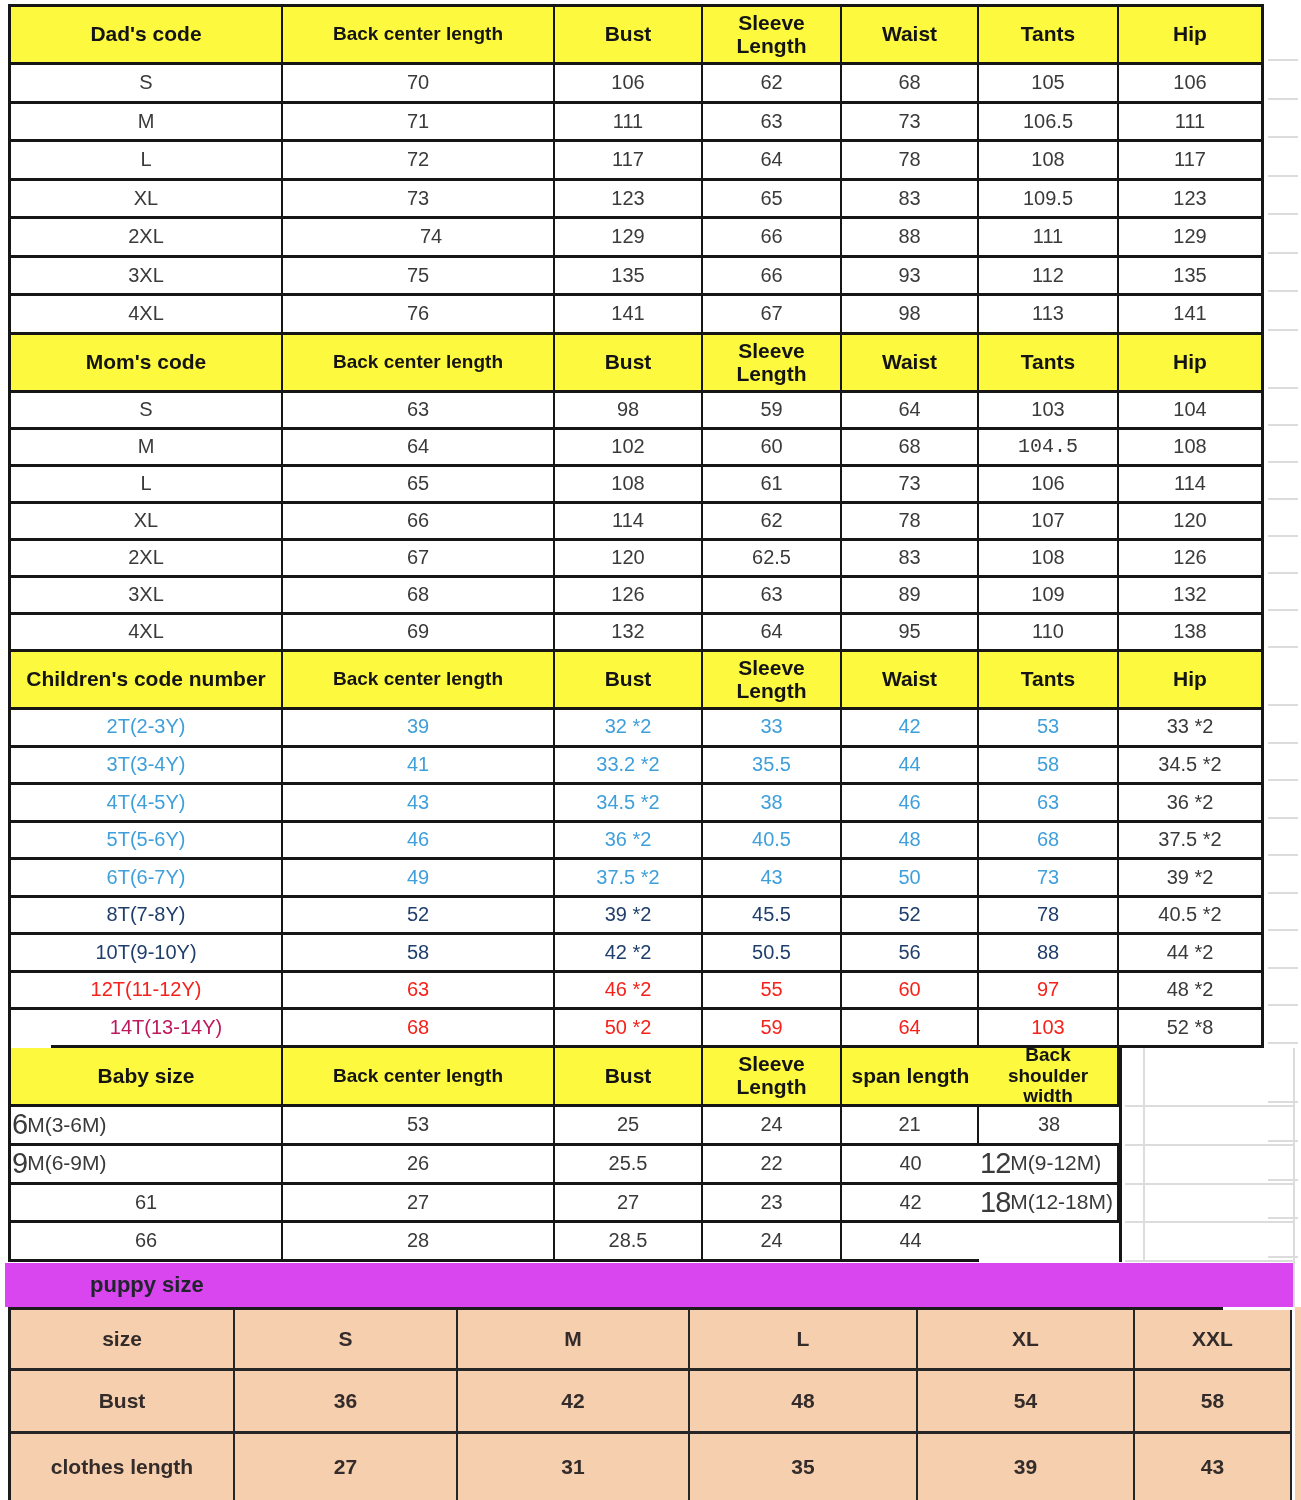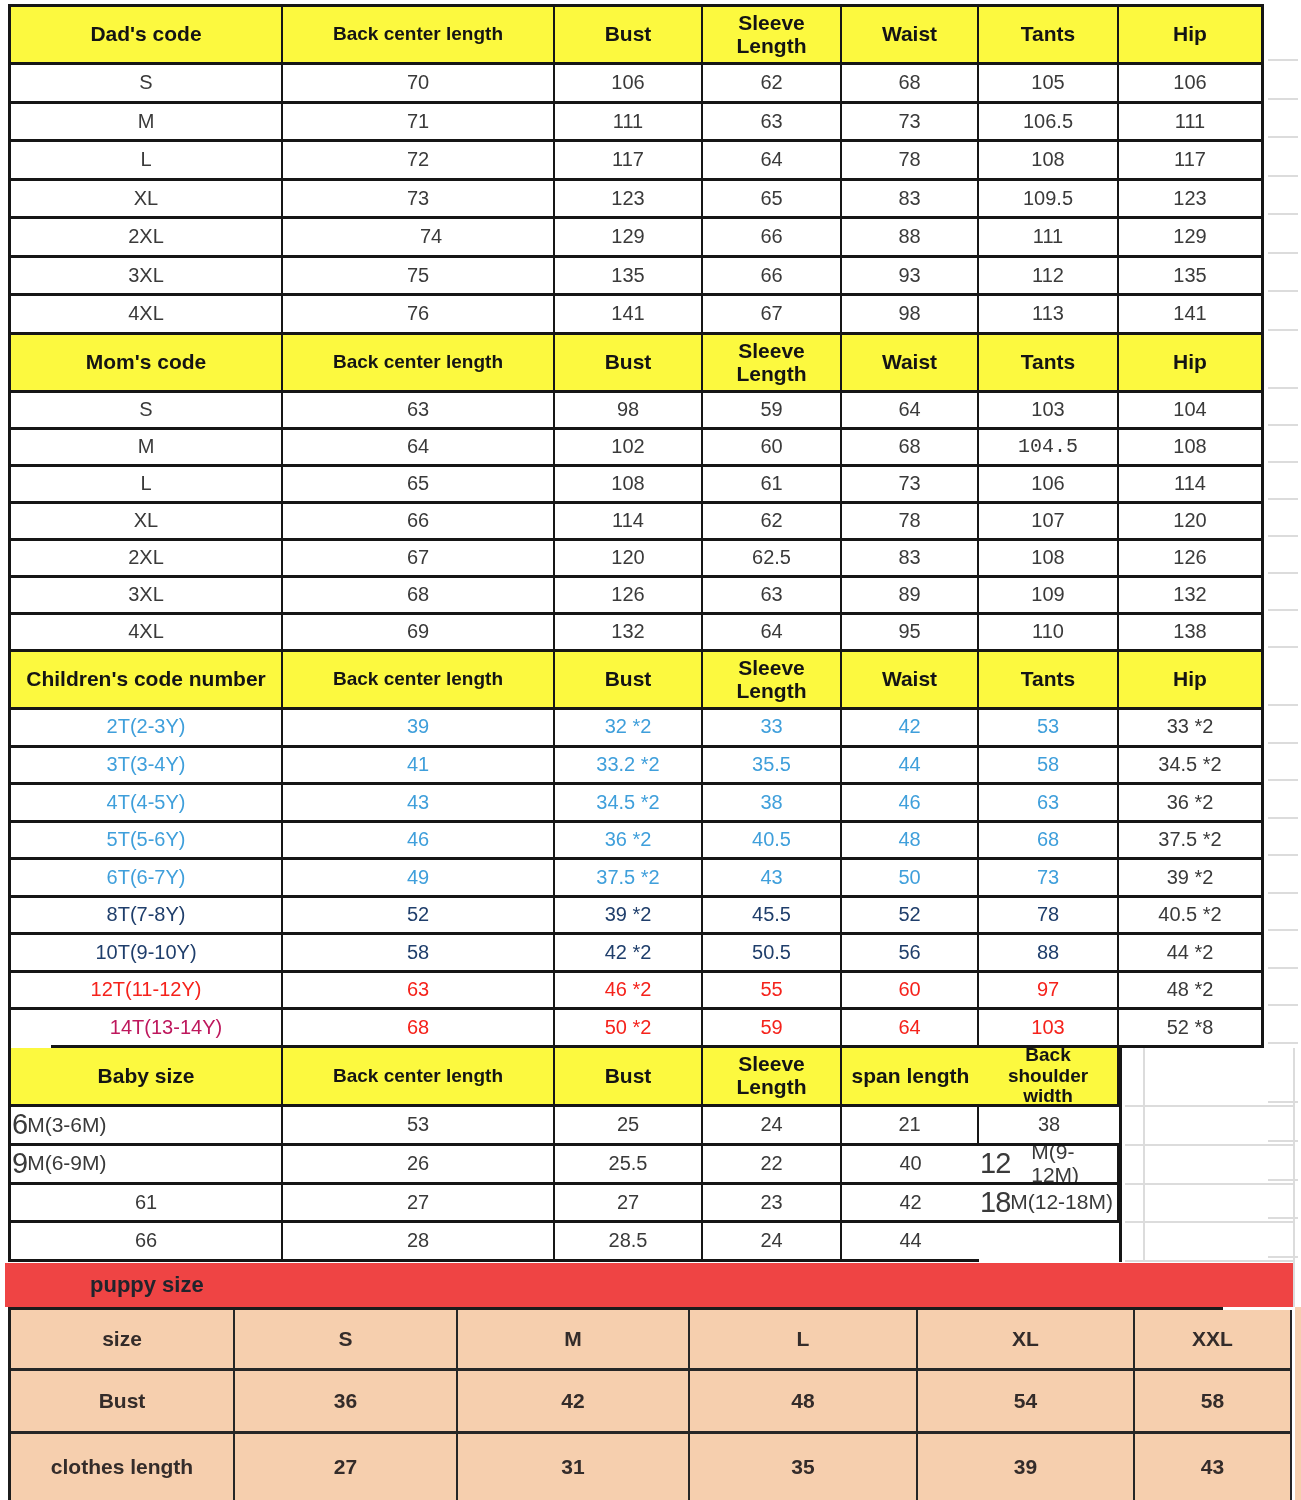--- a/index.html
+++ b/index.html
@@ -36,21 +36,21 @@
     color:#141414;
     font-size:21px;
     padding:2px 4px;
   }
   .hc.small{font-size:19px;}
   .babylabel{justify-content:flex-start;padding-left:1px;text-align:left;}
   .babylabel .big{font-size:29px;letter-spacing:-1px;}
   .babylabel .rest{font-size:21px;}
   #puppy-bar{
     position:absolute;left:5px;top:1263px;width:1290px;height:44px;
-    background:#ef4444;
+    background:#d946ef;
     display:flex;align-items:center;
     padding-left:85px;box-sizing:border-box;
     font-size:22px;font-weight:600;color:#20242c;
   }
   #puppy{
     position:absolute;left:8px;top:1307px;width:1215px;height:193px;
     box-sizing:border-box;
     border:3px solid #1c1c1c;border-bottom:none;
     display:grid;
     background:#f6cfae;
@@ -278,21 +278,21 @@
         <div class="cell" style="color: rgb(58, 58, 58);">21</div>
         <div class="cell lastcol" style="color: rgb(58, 58, 58);">38</div>
         <div class="cell babylabel" style="color: rgb(58, 58, 58);">
           <span class="big">9</span>
           <span class="rest">M(6-9M)</span>
         </div>
         <div class="cell" style="color: rgb(58, 58, 58);">26</div>
         <div class="cell" style="color: rgb(58, 58, 58);">25.5</div>
         <div class="cell" style="color: rgb(58, 58, 58);">22</div>
         <div class="cell lastcol" style="color: rgb(58, 58, 58);">40</div>
-        <div class="cell babylabel" style="color: rgb(58, 58, 58); gap: 21px;">
+        <div class="cell babylabel" style="color: rgb(58, 58, 58);">
           <span class="big">12</span>
           <span class="rest">M(9-12M)</span>
         </div>
         <div class="cell" style="color: rgb(58, 58, 58);">61</div>
         <div class="cell" style="color: rgb(58, 58, 58);">27</div>
         <div class="cell" style="color: rgb(58, 58, 58);">27</div>
         <div class="cell" style="color: rgb(58, 58, 58);">23</div>
         <div class="cell lastcol" style="color: rgb(58, 58, 58);">42</div>
         <div class="cell babylabel" style="color: rgb(58, 58, 58);">
           <span class="big">18</span>

